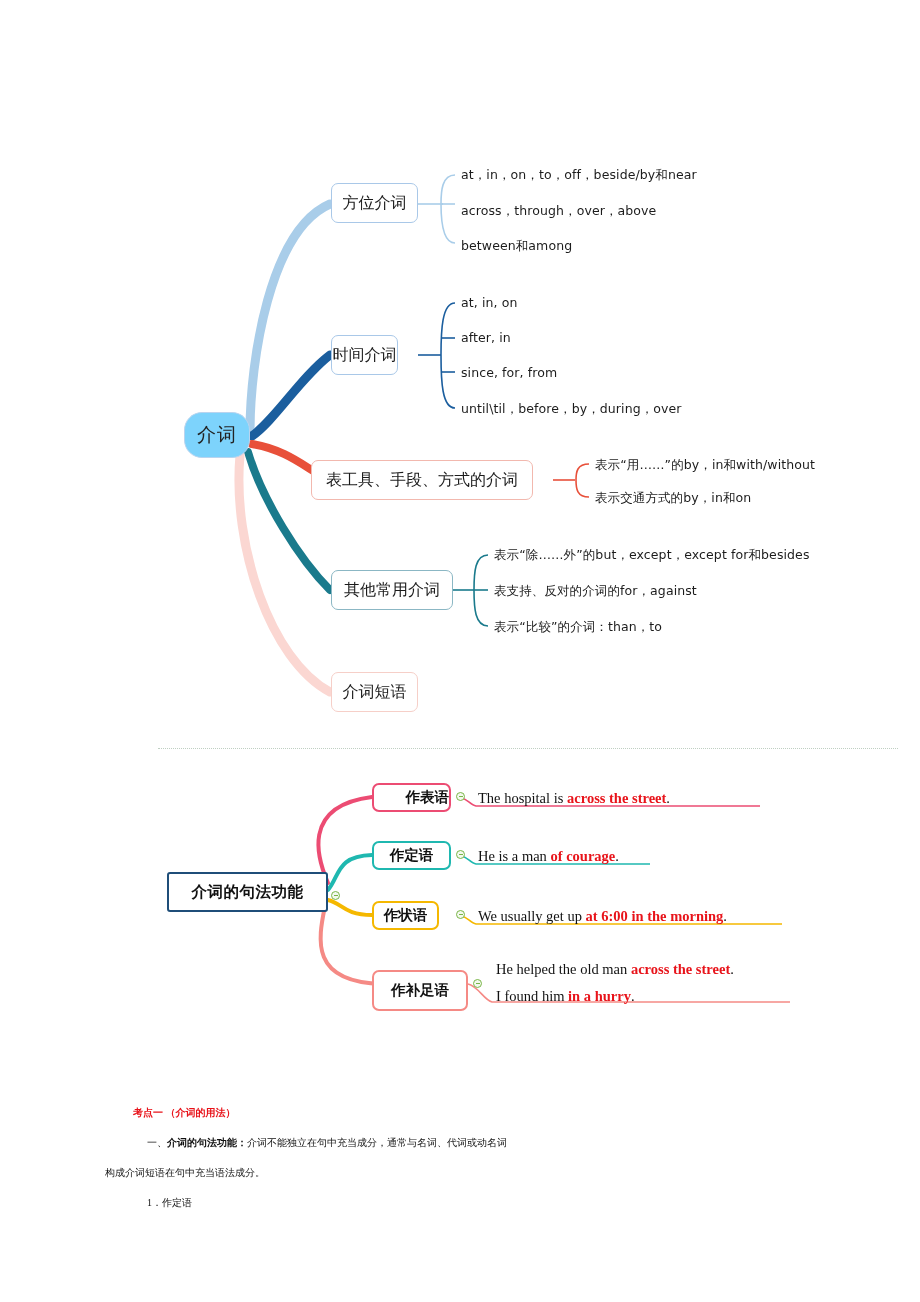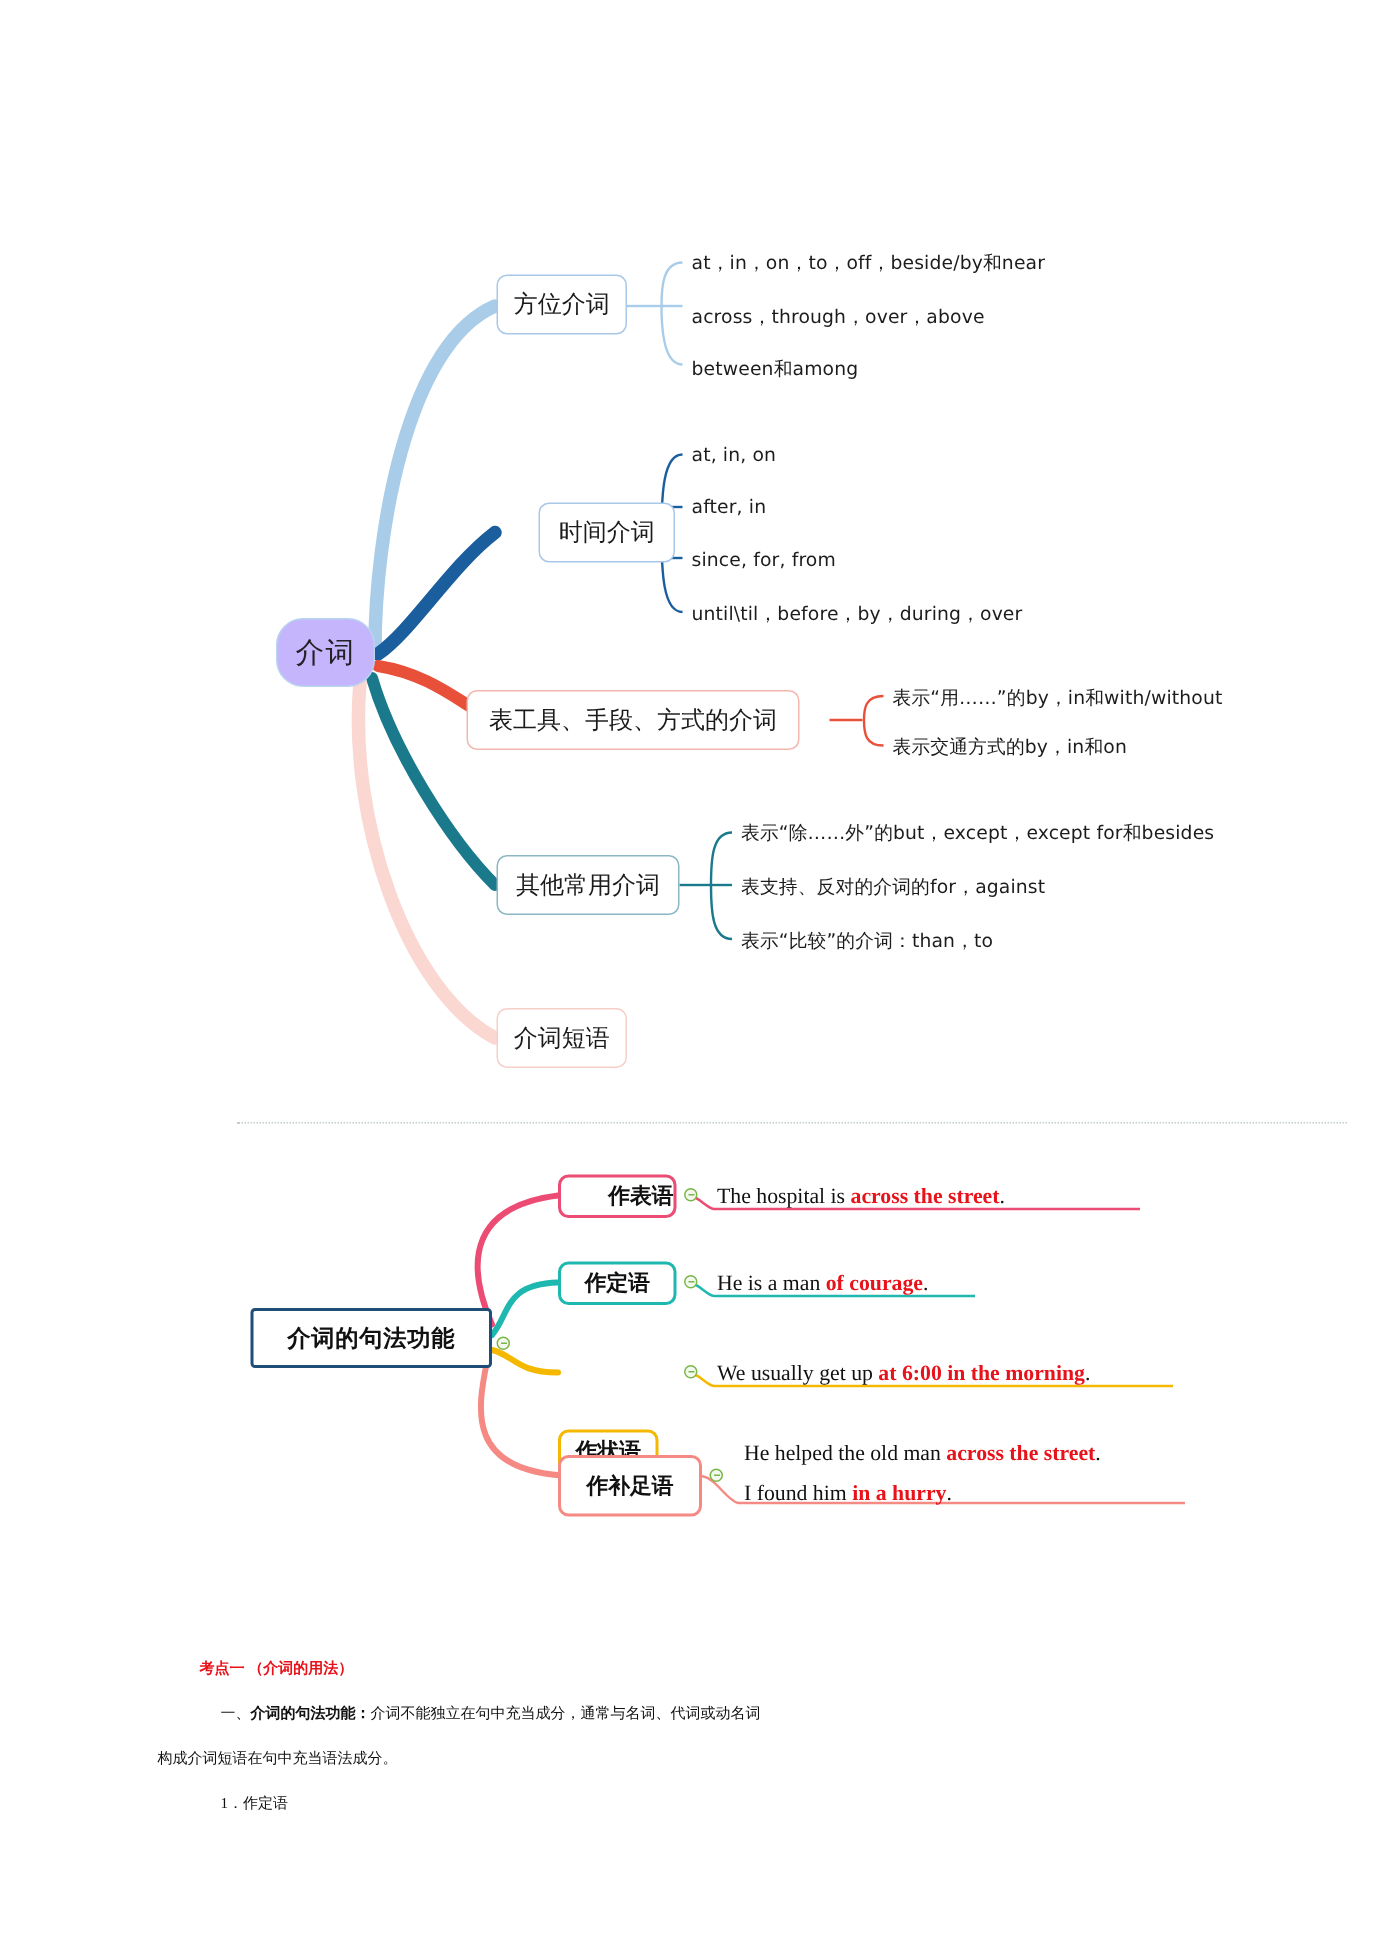--- a/index.html
+++ b/index.html
@@ -15,21 +15,21 @@
 
   
   .node{
     position:absolute;box-sizing:border-box;
     display:flex;align-items:center;justify-content:center;
     background:#ffffff;white-space:nowrap;
   }
 
   
   .n-root{
-    border:1.6px solid #b9d4ef;border-radius:18px;background:#c4b5fd;
+    border:1.6px solid #b9d4ef;border-radius:18px;background:#7dd3fc;
     font-size:19px;color:#222;letter-spacing:1px;
   }
   .n-blue{border:1.3px solid #a9c8e8;border-radius:7px;font-size:16px;color:#1b1b1b;}
   .n-red{border:1.3px solid #f2b8ae;border-radius:7px;font-size:16px;color:#1b1b1b;}
   .n-teal{border:1.3px solid #8bb7c4;border-radius:7px;font-size:16px;color:#1b1b1b;}
   .n-pinkpale{border:1.3px solid #f6cfc8;border-radius:7px;font-size:16px;color:#1b1b1b;}
 
   
   .leaf{
     position:absolute;font-size:12.5px;color:#1c1c1c;white-space:nowrap;
@@ -119,21 +119,21 @@
     <span>介词</span>
   </div>
 
   <div class="node n-blue" style="left:331px;top:183px;width:87px;height:40px;">
     <span>方位介词</span>
   </div>
   <div class="leaf" style="left:461px;top:168px;">at，in，on，to，off，beside/by和near</div>
   <div class="leaf" style="left:461px;top:204px;">across，through，over，above</div>
   <div class="leaf" style="left:461px;top:239px;">between和among</div>
 
-  <div class="node n-blue" style="left:331px;top:335px;width:91px;height:40px;margin-left:28px;">
+  <div class="node n-blue" style="left:331px;top:335px;width:67px;height:40px;">
     <span>时间介词</span>
   </div>
   <div class="leaf" style="left:461px;top:296px;">at, in, on</div>
   <div class="leaf" style="left:461px;top:331px;">after, in</div>
   <div class="leaf" style="left:461px;top:366px;">since, for, from</div>
   <div class="leaf" style="left:461px;top:402px;">until\til，before，by，during，over</div>
 
   <div class="node n-red" style="left:311px;top:460px;width:222px;height:40px;">
     <span>表工具、手段、方式的介词</span>
   </div>
@@ -183,21 +183,21 @@
   </div>
 
   <div class="node b-teal" style="left:372px;top:841px;width:79px;height:29px;text-align:center;">
     <span>作定语</span>
   </div>
   <div class="mark" style="left:456px;top:850px;"></div>
   <div class="sent" style="left:478px;top:847px;">
     <span>He is a man </span><b>of courage</b><span>.</span>
   </div>
 
-  <div class="node b-yellow" style="left:372px;top:953px;width:67px;height:29px;">
+  <div class="node b-yellow" style="left:372px;top:901px;width:67px;height:29px;">
     <span>作状语</span>
   </div>
   <div class="mark" style="left:456px;top:910px;"></div>
   <div class="sent" style="left:478px;top:907px;">
     <span>We usually get up </span><b>at 6:00 in the morning</b><span>.</span>
   </div>
 
   <div class="node b-salmon" style="left:372px;top:970px;width:96px;height:41px;justify-content:center;">
     <span>作补足语</span>
   </div>

